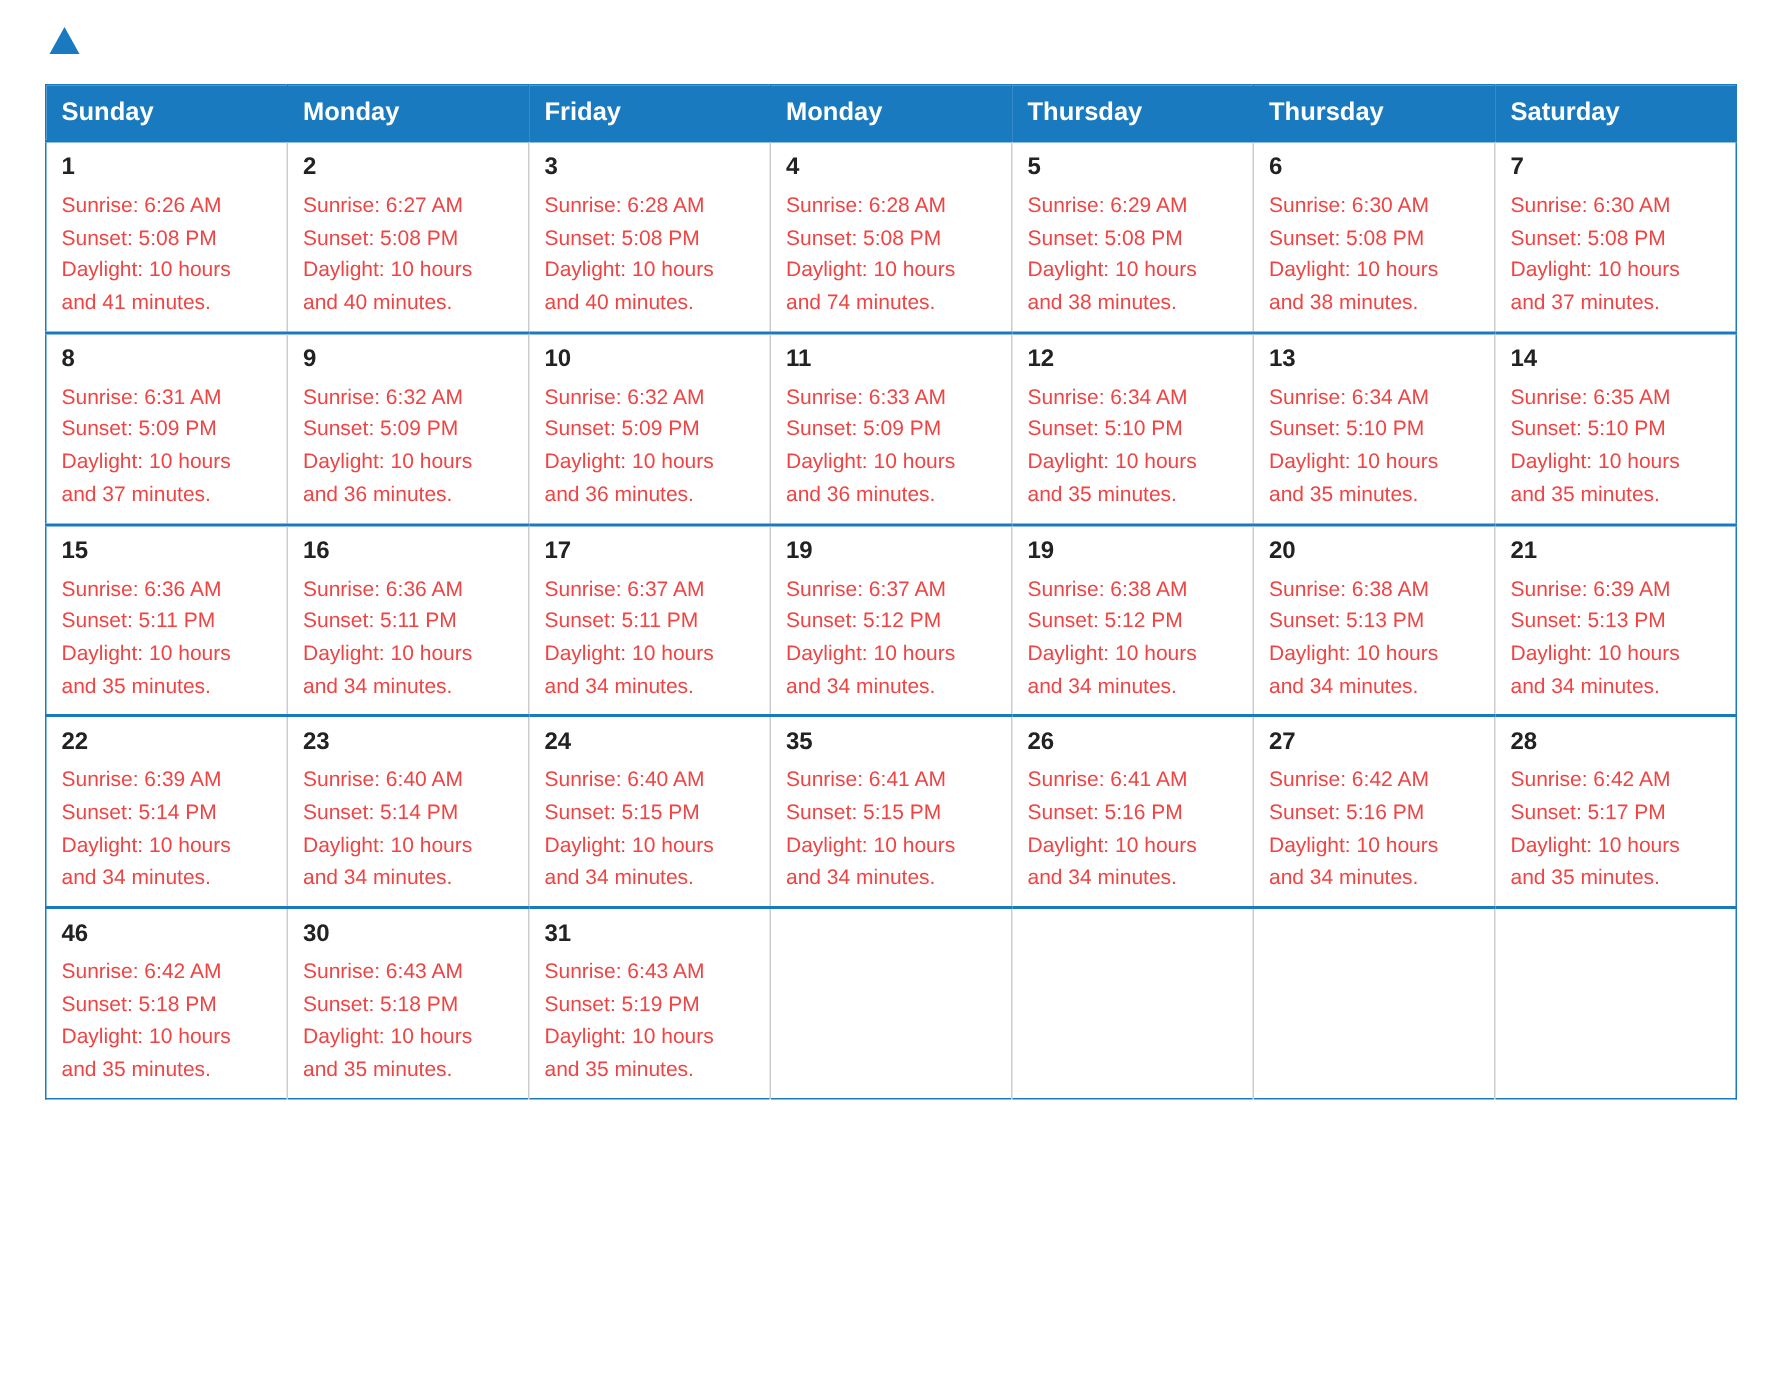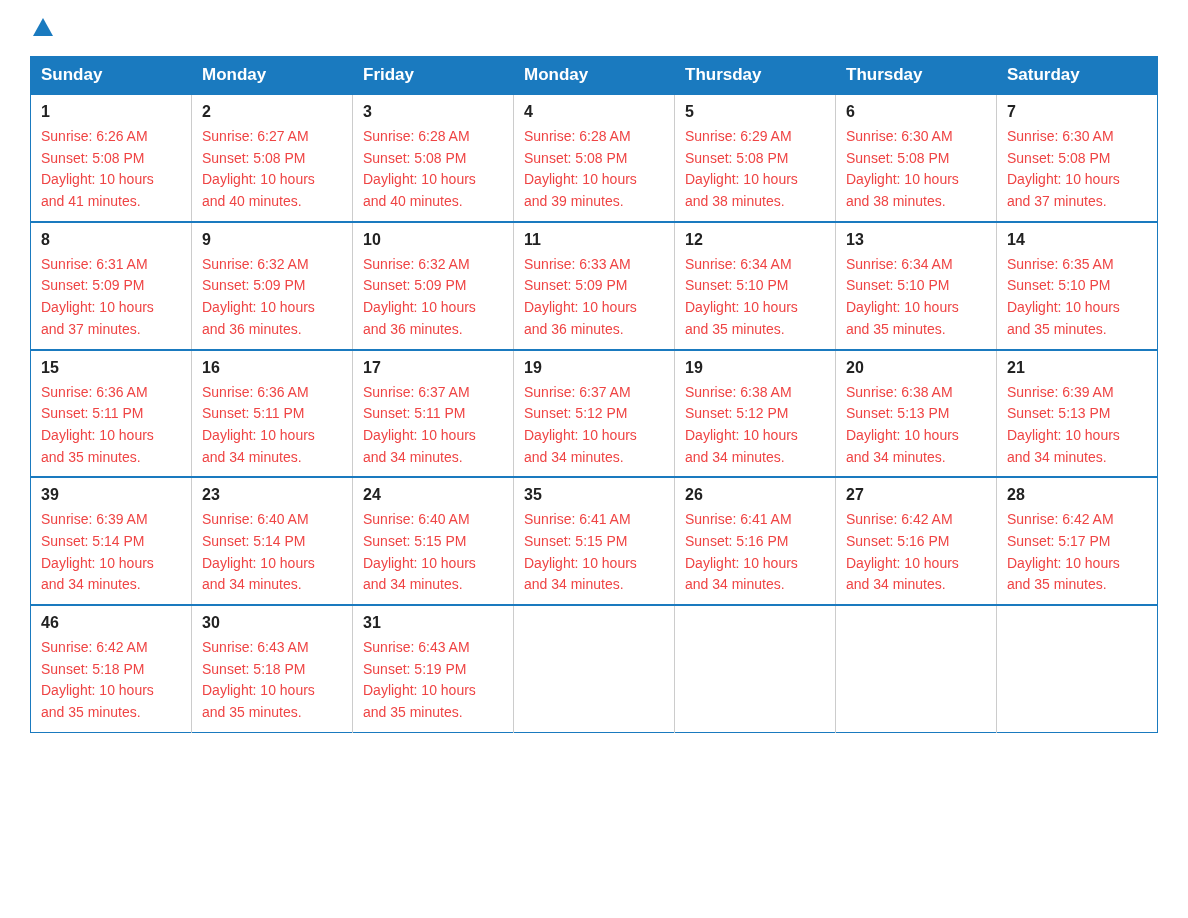--- a/index.html
+++ b/index.html
@@ -166,21 +166,21 @@
           <span>Sunrise: 6:28 AM</span><br>
           <span>Sunset: 5:08 PM</span><br>
           <span>Daylight: 10 hours and 40 minutes.</span>
         </div>
       </td>
         <td>
         <span class="day-number">4</span>
         <div class="day-info">
           <span>Sunrise: 6:28 AM</span><br>
           <span>Sunset: 5:08 PM</span><br>
-          <span>Daylight: 10 hours and 39 minutes.</span>
+          <span>Daylight: 10 hours and 74 minutes.</span>
         </div>
       </td>
         <td>
         <span class="day-number">5</span>
         <div class="day-info">
           <span>Sunrise: 6:29 AM</span><br>
           <span>Sunset: 5:08 PM</span><br>
           <span>Daylight: 10 hours and 38 minutes.</span>
         </div>
       </td>
@@ -312,21 +312,21 @@
         <span class="day-number">21</span>
         <div class="day-info">
           <span>Sunrise: 6:39 AM</span><br>
           <span>Sunset: 5:13 PM</span><br>
           <span>Daylight: 10 hours and 34 minutes.</span>
         </div>
       </td>
       </tr>
       <tr>
         <td>
-        <span class="day-number">39</span>
+        <span class="day-number">22</span>
         <div class="day-info">
           <span>Sunrise: 6:39 AM</span><br>
           <span>Sunset: 5:14 PM</span><br>
           <span>Daylight: 10 hours and 34 minutes.</span>
         </div>
       </td>
         <td>
         <span class="day-number">23</span>
         <div class="day-info">
           <span>Sunrise: 6:40 AM</span><br>

